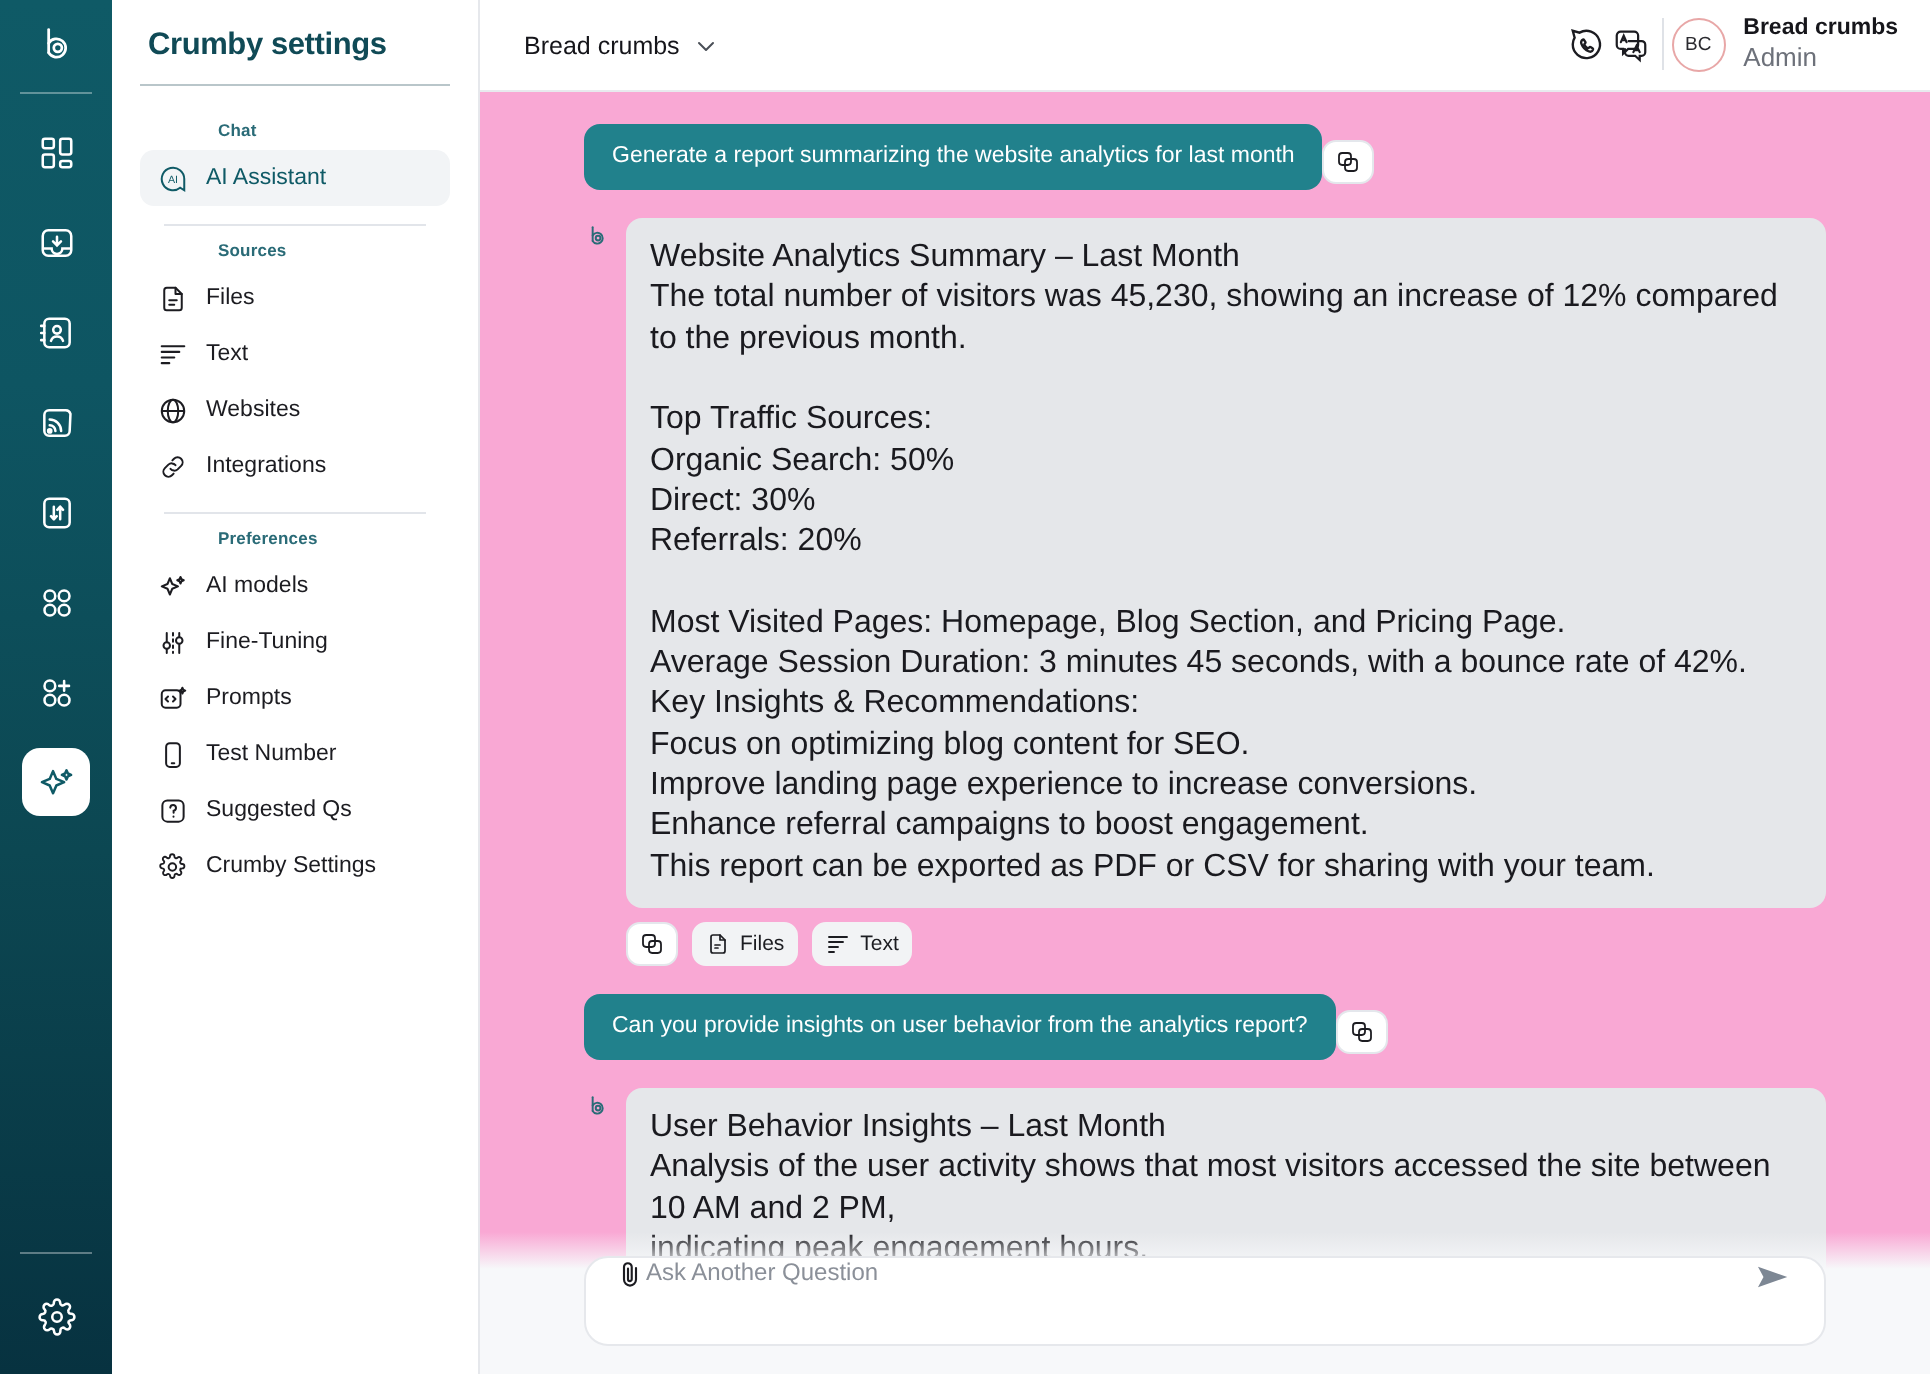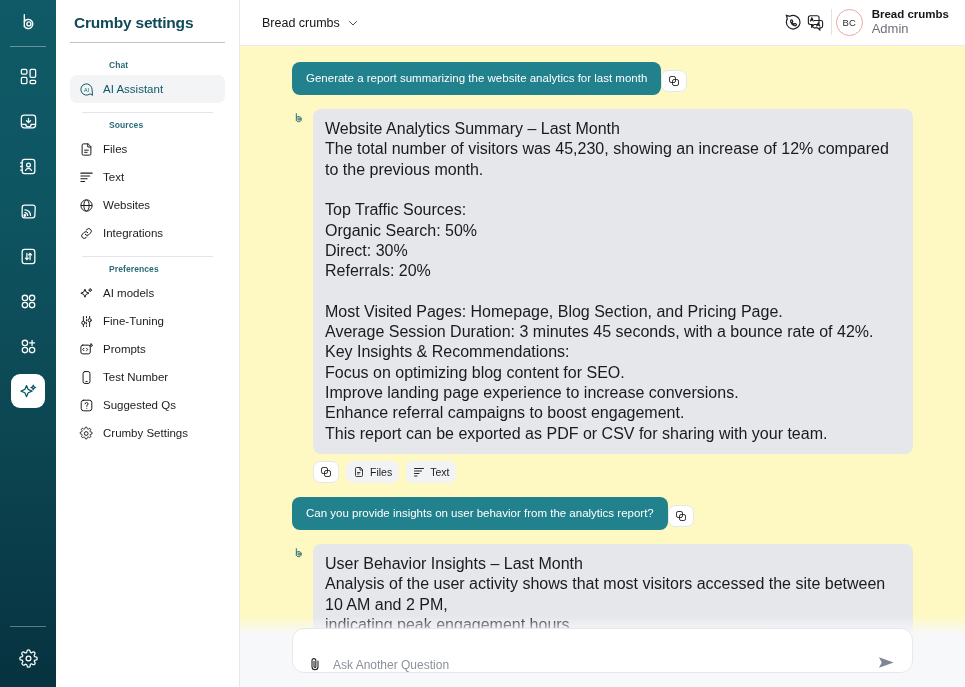--- a/index.html
+++ b/index.html
@@ -60,21 +60,21 @@
     display: flex; align-items: center; gap: 9px;
     padding: 6px 8px; border-radius: 7px; cursor: pointer;
     font-size: 11.5px; color: #1c1c21;
     height: 28px;
   }
   .nav-item.active { background: #f2f4f6; color: #0f5a66; font-weight: 500; }
   .nav-icon { width: 16px; height: 16px; flex: 0 0 16px; display: flex; align-items: center; justify-content: center; }
   .group-rule { height: 1px; background: #e2e5ea; margin: 9px 12px 0 12px; }
 
   
-  .main { flex: 1; height: 687px; display: flex; flex-direction: column; position: relative; background: #fef9c3; }
+  .main { flex: 1; height: 687px; display: flex; flex-direction: column; position: relative; background: #f9a8d4; }
   .topbar {
     height: 46px; flex: 0 0 46px; background: #ffffff;
     border-bottom: 1px solid #e8eaee;
     display: flex; align-items: center; justify-content: space-between;
     padding: 0 16px 0 22px;
   }
   .breadcrumb { display: flex; align-items: center; gap: 7px; cursor: pointer; }
   .breadcrumb-text { font-size: 12.5px; color: #15151a; font-weight: 500; }
   .top-right { display: flex; align-items: center; }
   .top-icon { width: 22px; height: 22px; display: flex; align-items: center; justify-content: center; cursor: pointer; }
@@ -119,21 +119,21 @@
   .ai-actions { margin: 7px 0 0 21px; }
 
   
   .composer-wrap {
     position: absolute; left: 0; right: 0; bottom: 0;
     padding: 12px 52px 14px 52px;
     background: linear-gradient(180deg, rgba(247,248,250,0) 0%, #f7f8fa 26%, #f7f8fa 100%);
   }
   .composer {
     background: #ffffff; border: 1px solid #e6e8ec; border-radius: 12px;
-    height: 45px; display: flex; align-items: flex-end; gap: 10px;
+    height: 45px; display: flex; align-items: flex-start; 
     padding: 0 16px 0 14px;
   }
   .composer-input {
     flex: 1; border: none; outline: none; background: transparent;
     font-family: "Liberation Sans", sans-serif; font-size: 12px; color: #1a1a1f;
   }
   .composer-input::placeholder { color: #8b9099; }
   svg { display: block; }
 </style>
 </head>

